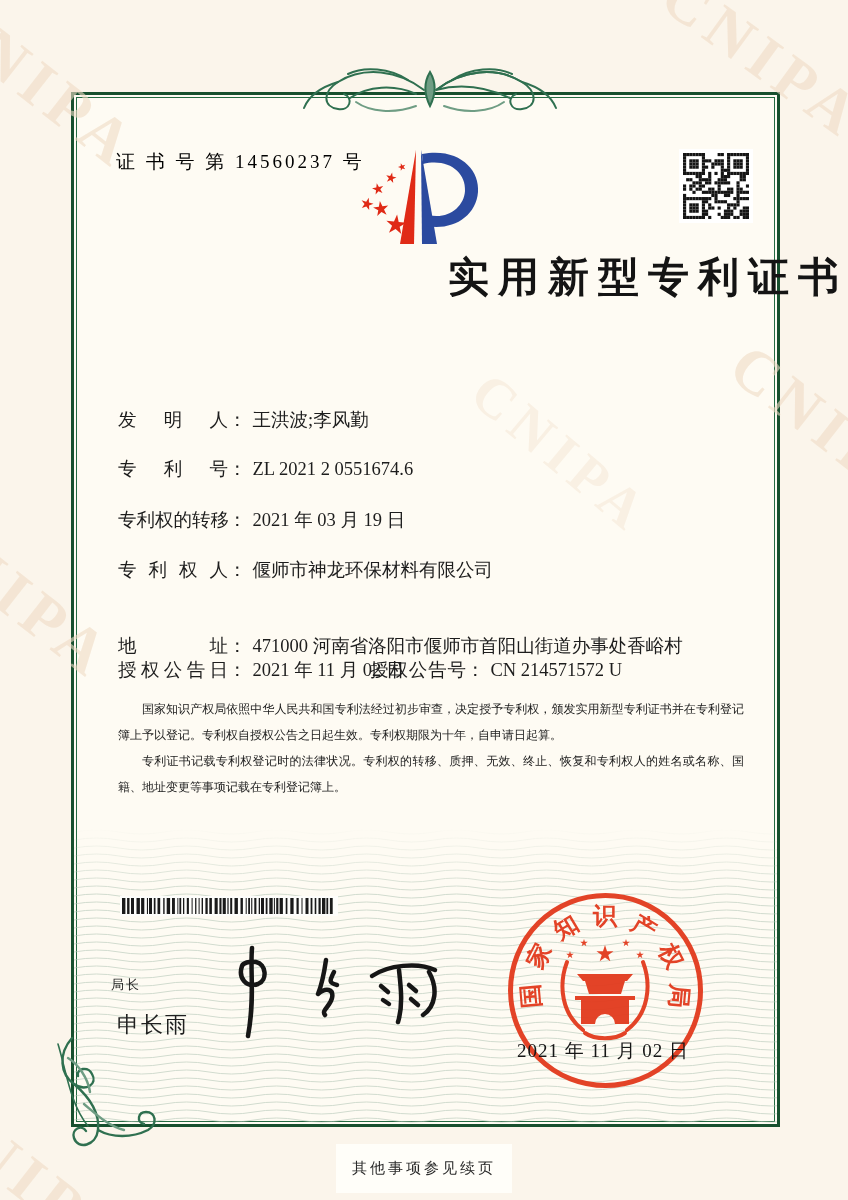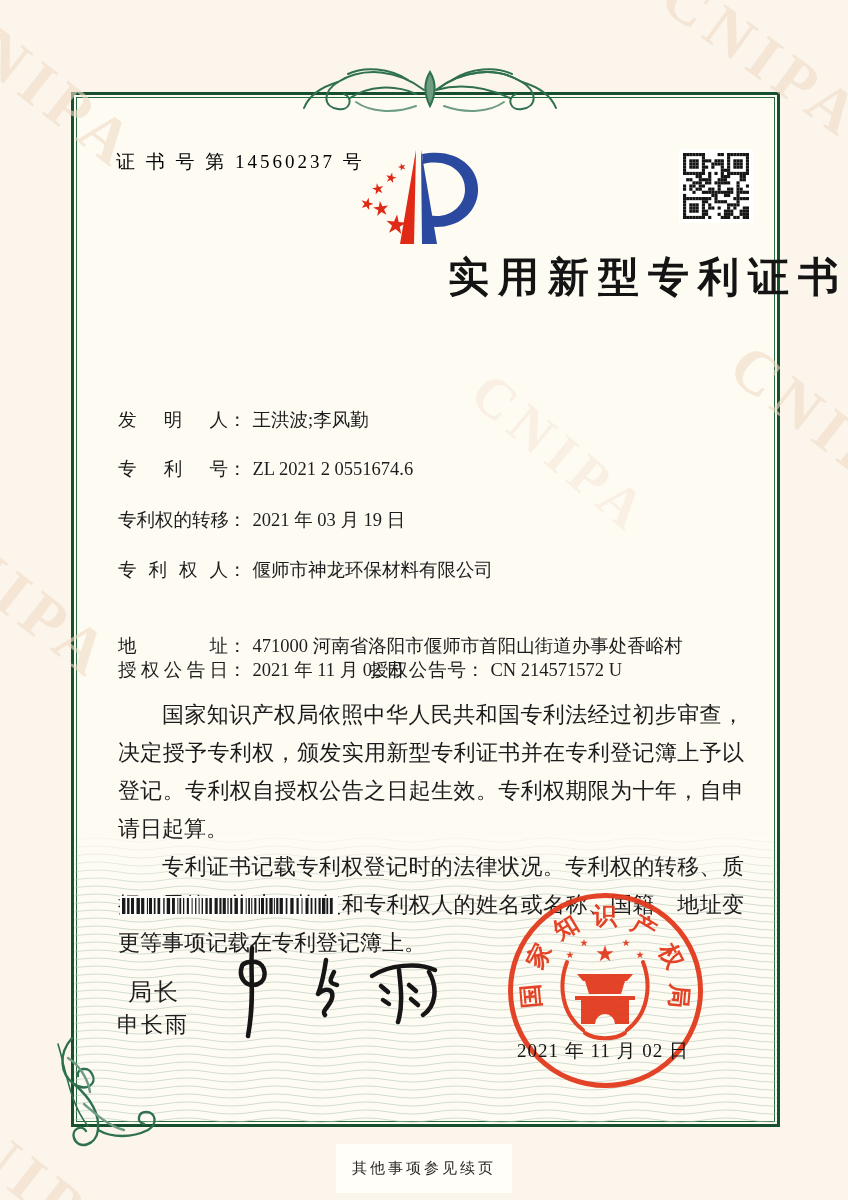--- a/index.html
+++ b/index.html
@@ -34,24 +34,24 @@
   .cert-no { position:absolute; z-index:2; left:116px; top:149px; font-size:19px; letter-spacing:3px; color:#000000; }
   .logo { position:absolute; z-index:2; left:356px; top:146px; }
   .qr { position:absolute; z-index:2; left:679px; top:149px; width:74px; height:74px; background:#fff; padding:4px; }
   .title { position:absolute; z-index:2; left:0; right:0; top:250px; text-align:right;
     font-size:41px; font-weight:bold; letter-spacing:9px; color:#141414; }
   .row { position:absolute; z-index:2; left:118px; width:640px; font-size:18.5px; color:#1d1d1d; white-space:nowrap; }
   .flabel { display:inline-block; width:110px; text-align:justify; text-align-last:justify; vertical-align:bottom; }
   .fcolon { margin-right:6px; }
   .pair2 { position:absolute; left:252px; top:0; white-space:nowrap; }
   .paras { position:absolute; z-index:2; left:118px; top:696px; width:626px;
-    font-size:22px; line-height:38px; text-align:justify; color:#1c1c1c; }
+    font-size:12px; line-height:26px; text-align:justify; color:#1c1c1c; }
   .paras p { text-indent:2em; }
   .barcode { position:absolute; z-index:2; left:120px; top:896px; width:218px; height:20px; background:#fdfdfb; }
-  .sig-role { position:absolute; z-index:2; left:128px; top:976px; font-size:24px; letter-spacing:2px; }
+  .sig-role { position:absolute; z-index:2; left:111px; top:976px; font-size:13px; letter-spacing:2px; }
   .sig-name { position:absolute; z-index:2; left:117px; top:1010px; font-size:22px; letter-spacing:2px; }
   .signature { position:absolute; z-index:3; left:222px; top:940px; }
   
   .seal { position:absolute; z-index:3; left:508px; top:893px; width:195px; height:195px; opacity:.95; }
   .seal-ring { position:absolute; left:0; top:0; width:195px; height:195px;
     border:5px solid #e23a1d; border-radius:50%; }
   .seal-char { position:absolute; z-index:2; font-size:24px; font-weight:bold; color:#e23a1d;
     font-family:"Liberation Sans",sans-serif; }
   .seal-emblem { position:absolute; left:47px; top:40px; }
   .seal-date { position:absolute; z-index:4; left:500px; top:1038px; width:206px; text-align:center;

